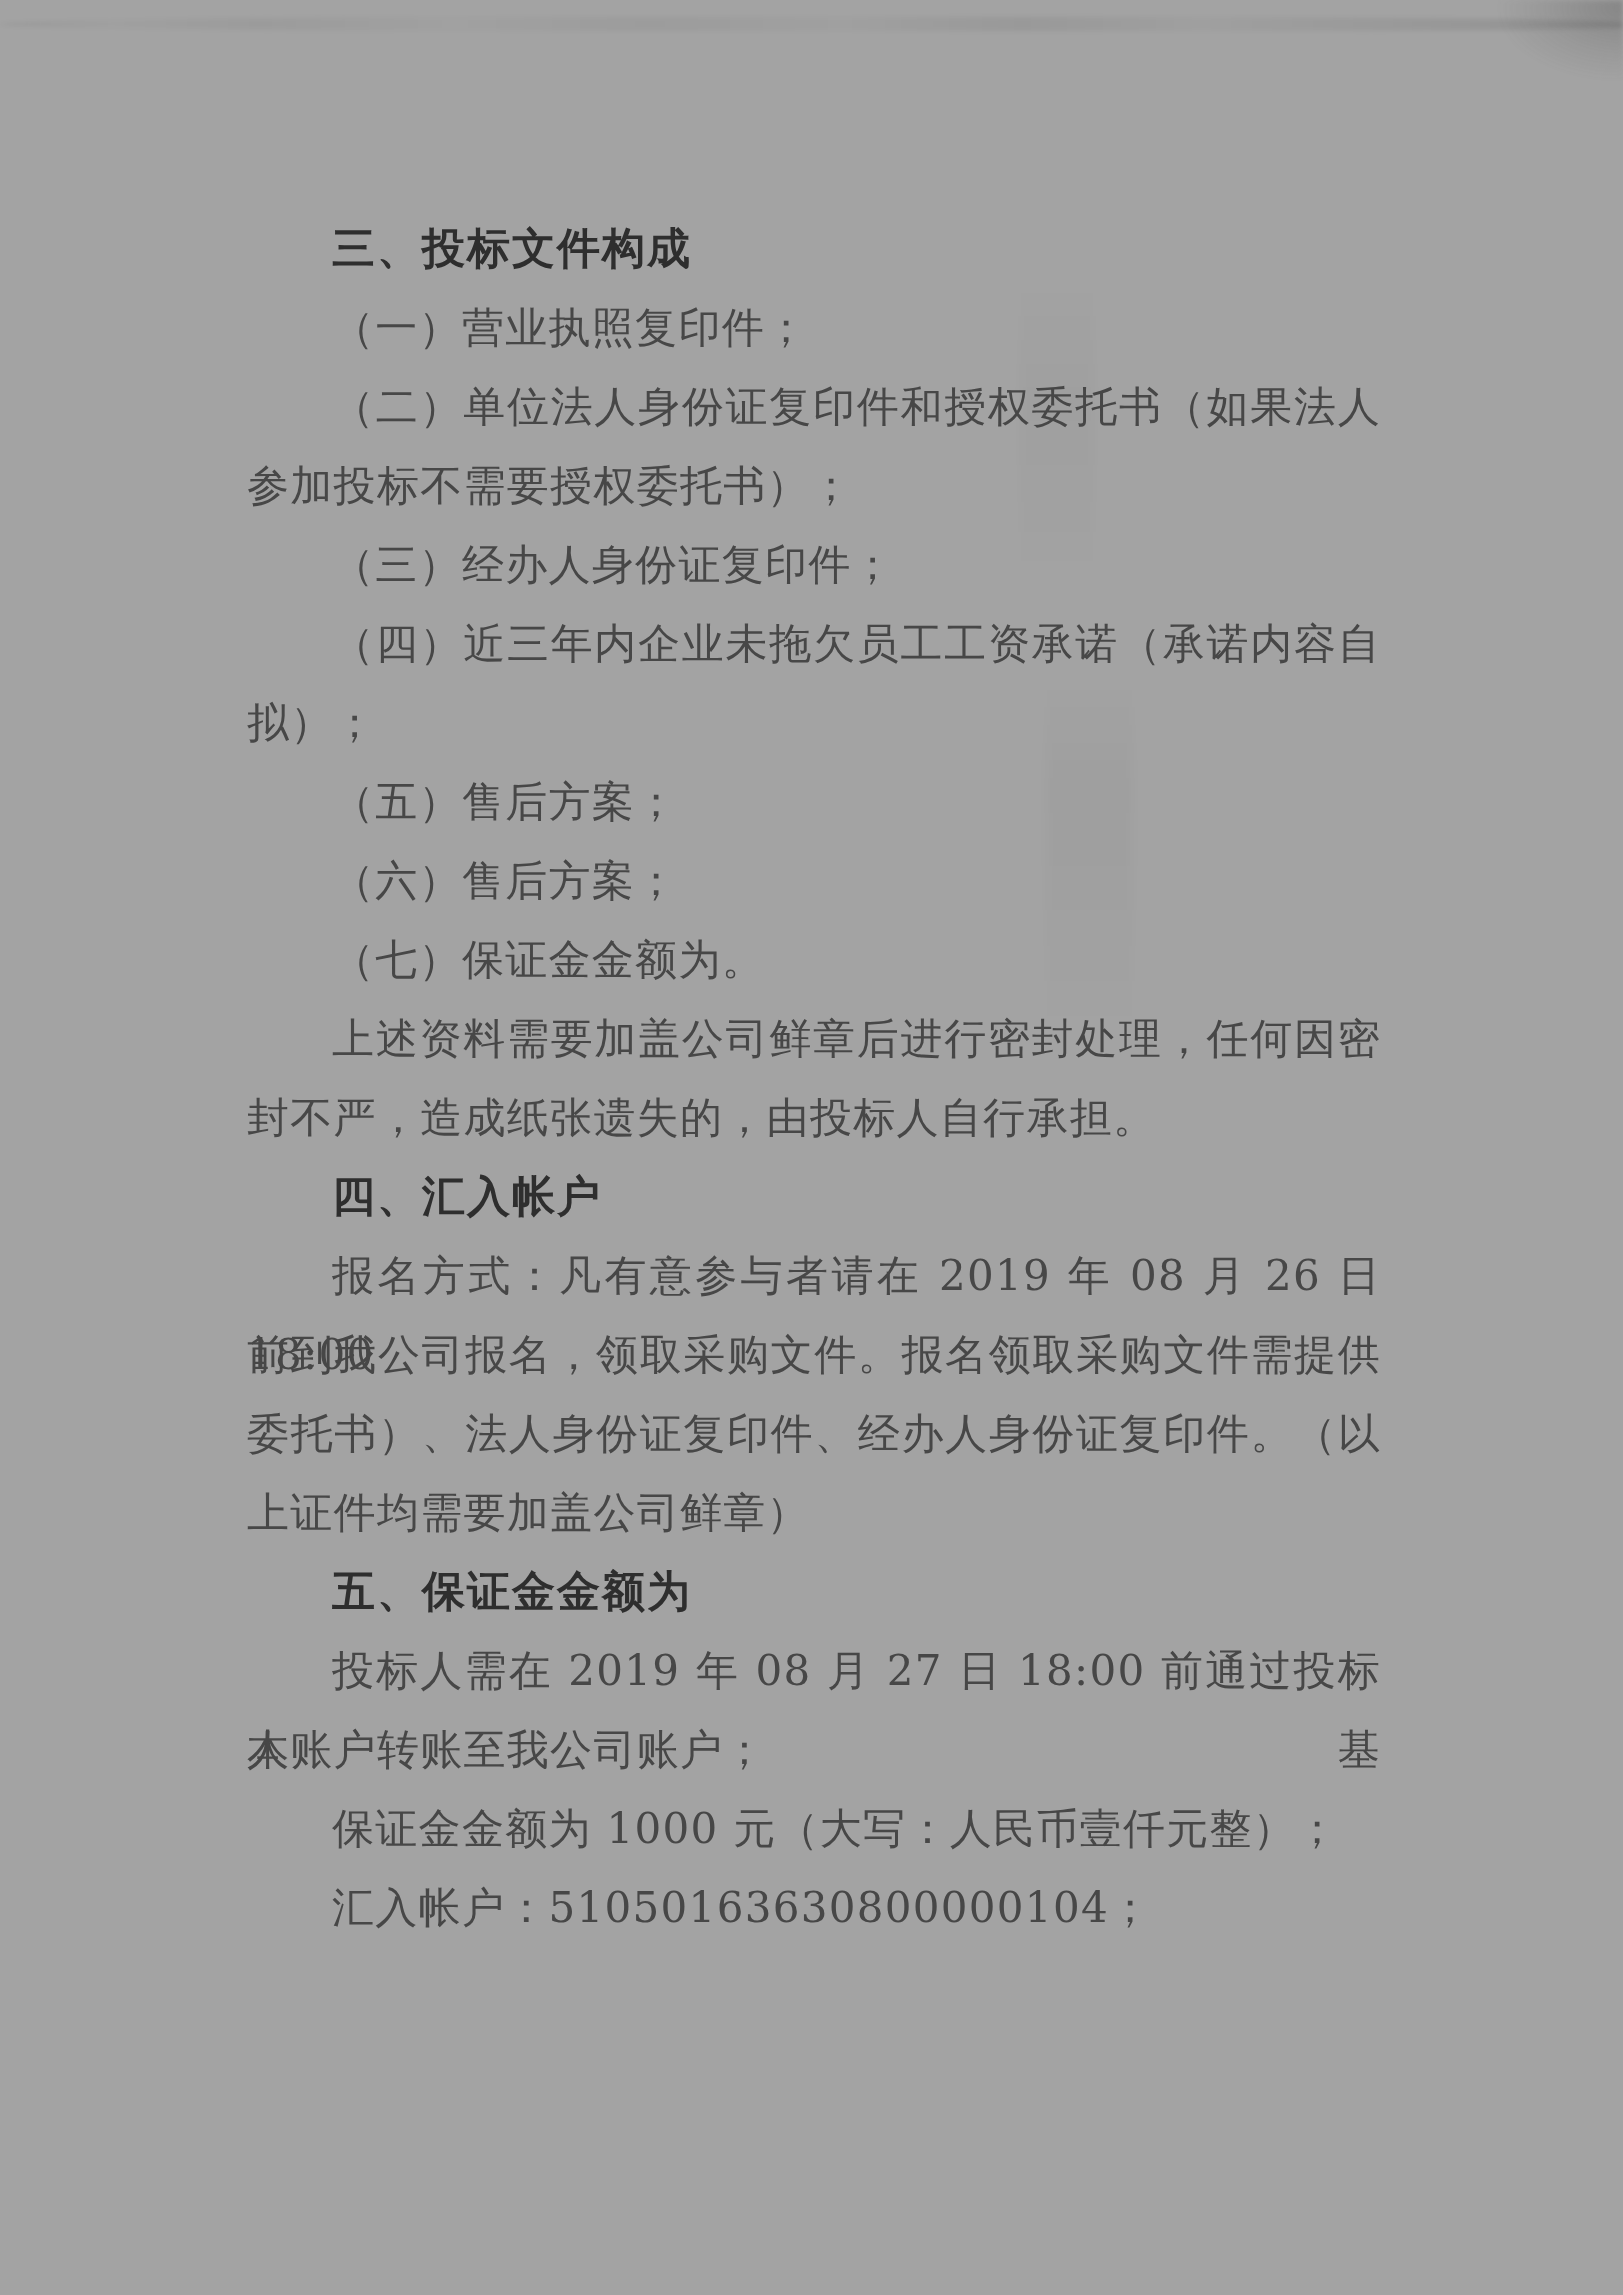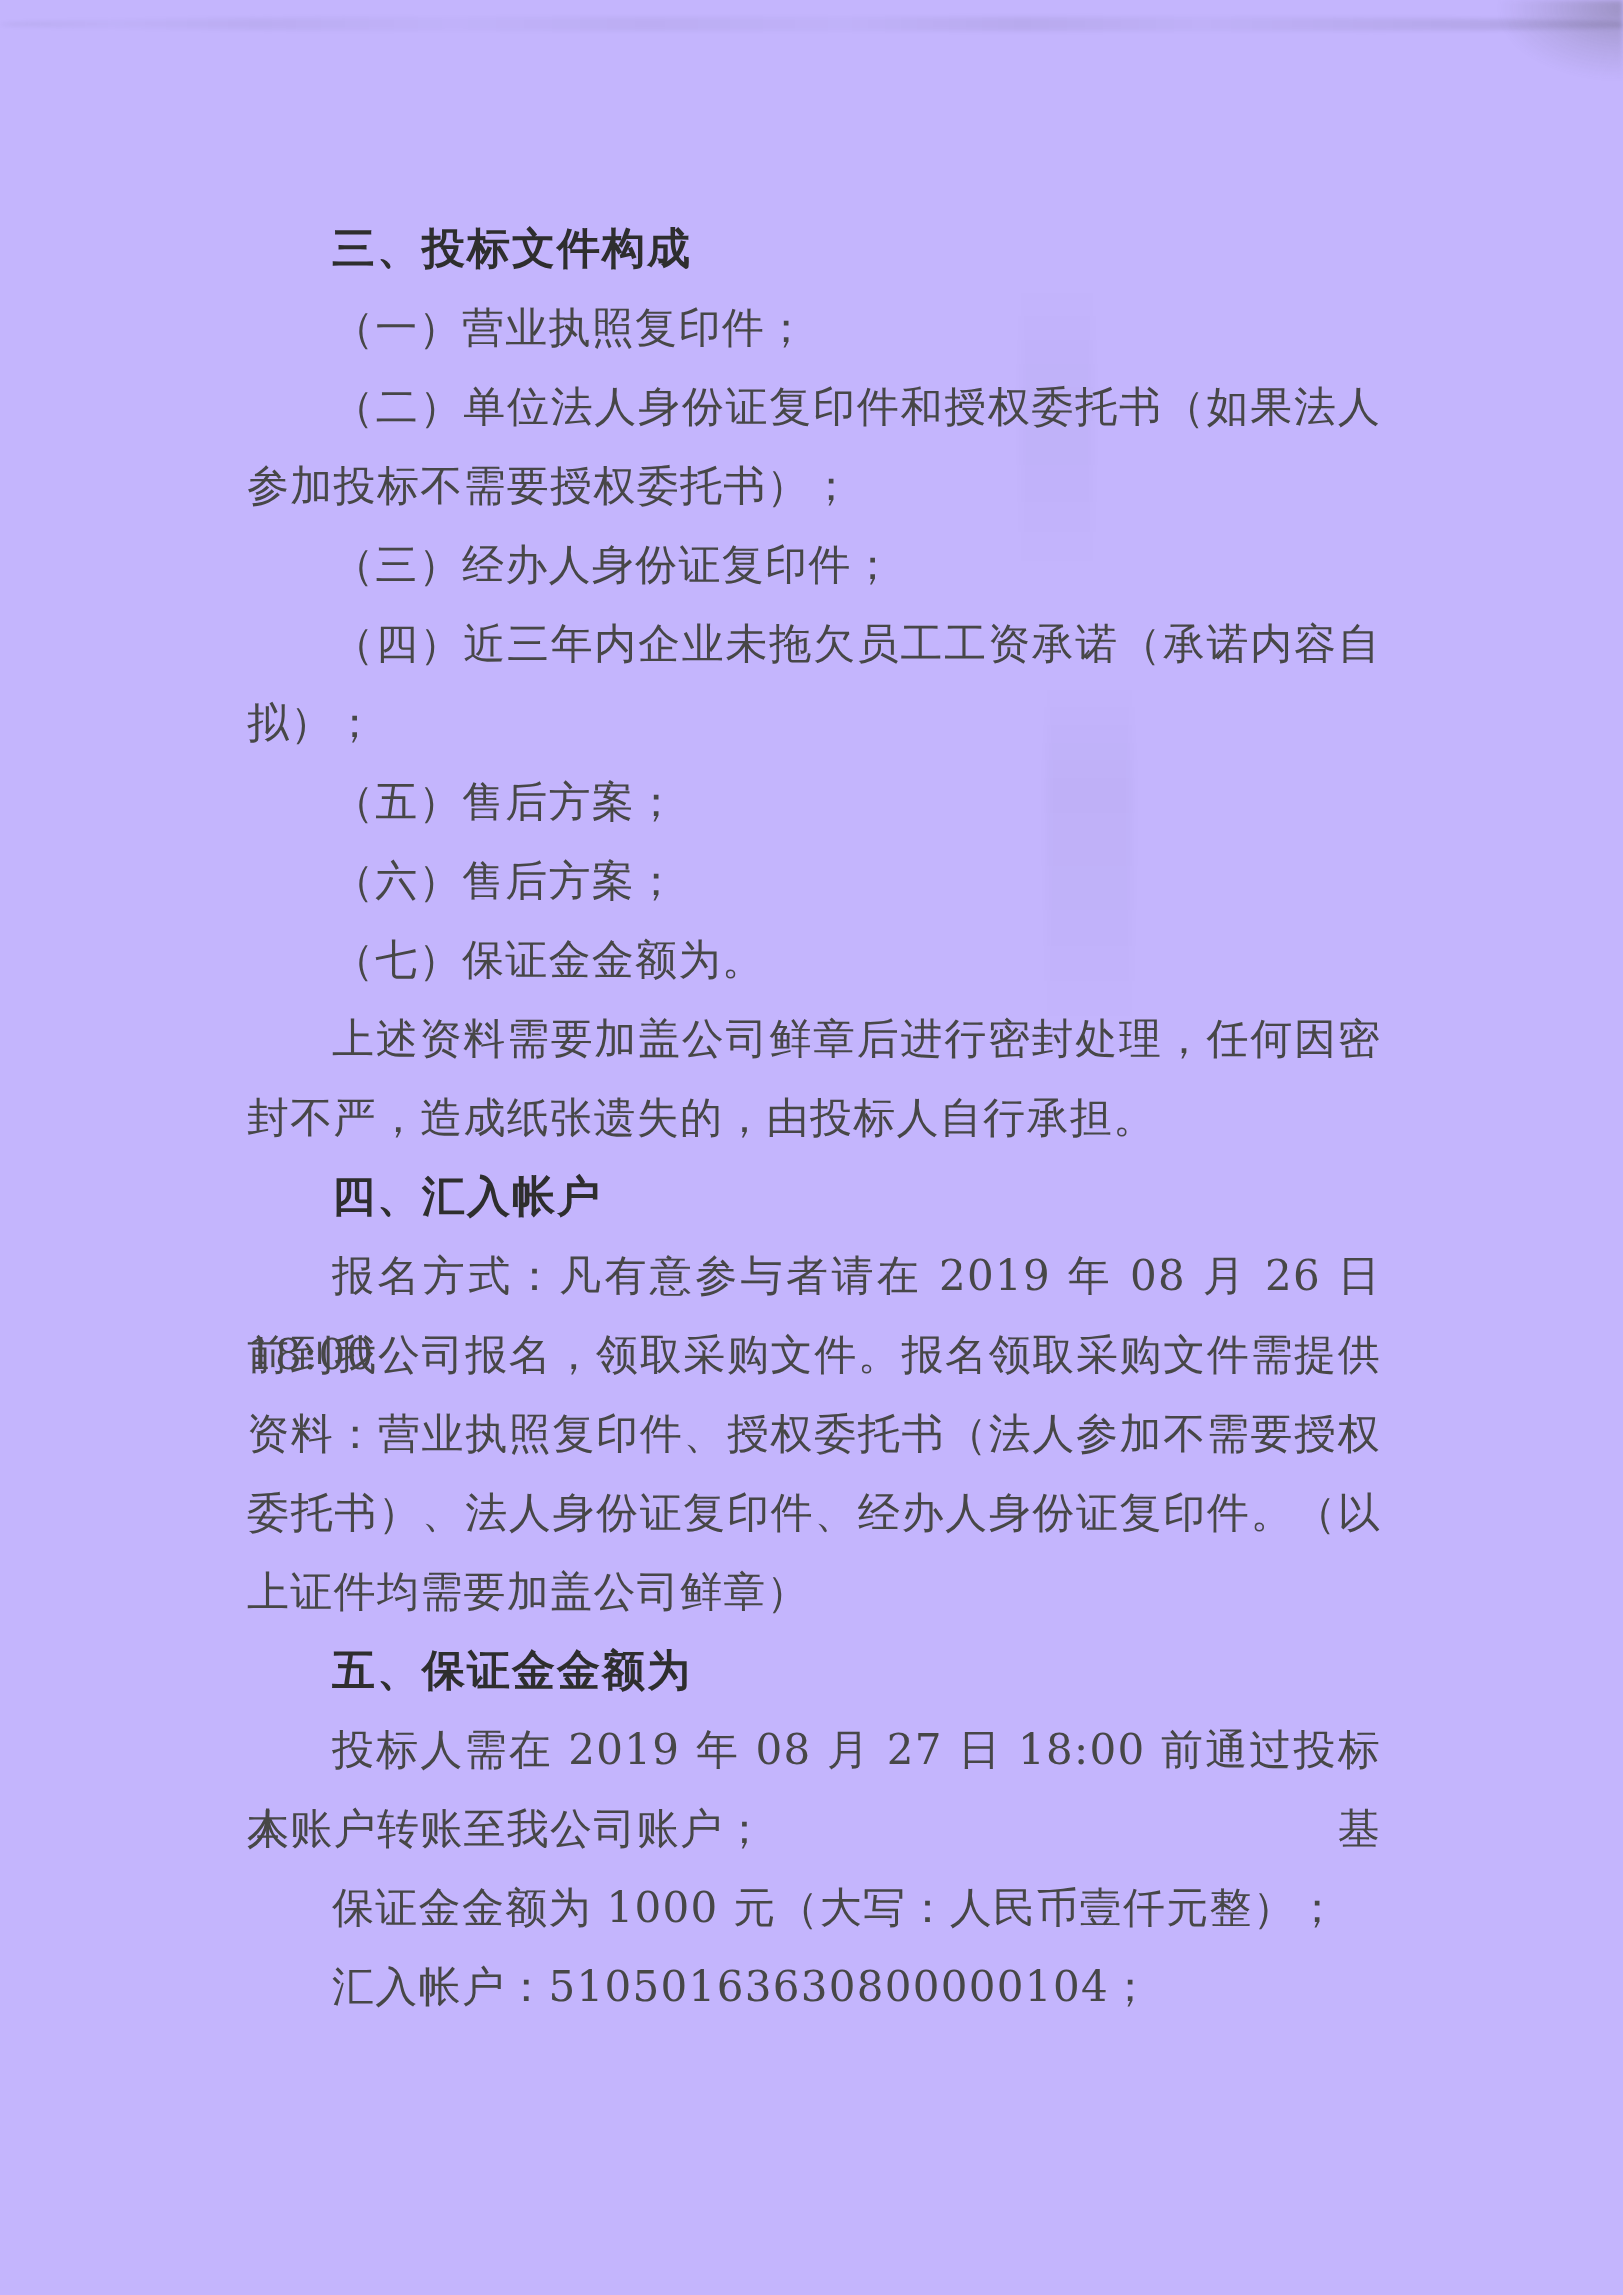--- a/index.html
+++ b/index.html
@@ -4,21 +4,21 @@
 <style>
   html, body {
     margin: 0;
     padding: 0;
     background: #e8e8e8;
   }
   .page {
     position: relative;
     width: 1623px;
     height: 2295px;
-    background: #c4b5fd;
+    background: #a3a3a3;
     overflow: hidden;
     font-family: "DejaVu Serif", serif;
   }
   
   .artifact { position: absolute; pointer-events: none; }
   .top-streak {
     top: 17px; left: 0; width: 100%; height: 14.4px;
     background: linear-gradient(90deg,
       rgba(0,0,0,0.055) 0%, rgba(0,0,0,0.015) 7%,
       rgba(0,0,0,0.045) 16%, rgba(0,0,0,0.010) 28%,
@@ -91,21 +91,20 @@
     <div class="line in j">（四）近三年内企业未拖欠员工工资承诺（承诺内容自</div>
     <div class="line">拟）；</div>
     <div class="line in">（五）售后方案；</div>
     <div class="line in">（六）售后方案；</div>
     <div class="line in">（七）保证金金额为。</div>
     <div class="line in j">上述资料需要加盖公司鲜章后进行密封处理，任何因密</div>
     <div class="line">封不严，造成纸张遗失的，由投标人自行承担。</div>
     <div class="line h in">四、汇入帐户</div>
     <div class="line in j">报名方式：凡有意参与者请在 2019 年 08 月 26 日 18:00</div>
     <div class="line j">前到我公司报名，领取采购文件。报名领取采购文件需提供</div>
-    <div class="line j">资料：营业执照复印件、授权委托书（法人参加不需要授权</div>
     <div class="line j">委托书）、法人身份证复印件、经办人身份证复印件。（以</div>
     <div class="line">上证件均需要加盖公司鲜章）</div>
     <div class="line h in">五、保证金金额为</div>
     <div class="line in j">投标人需在 2019 年 08 月 27 日 18:00 前通过投标人基</div>
     <div class="line">本账户转账至我公司账户；</div>
     <div class="line in">保证金金额为 1000 元（大写：人民币壹仟元整）；</div>
     <div class="line in">汇入帐户：51050163630800000104；</div>
   </div>
 
 </div>

